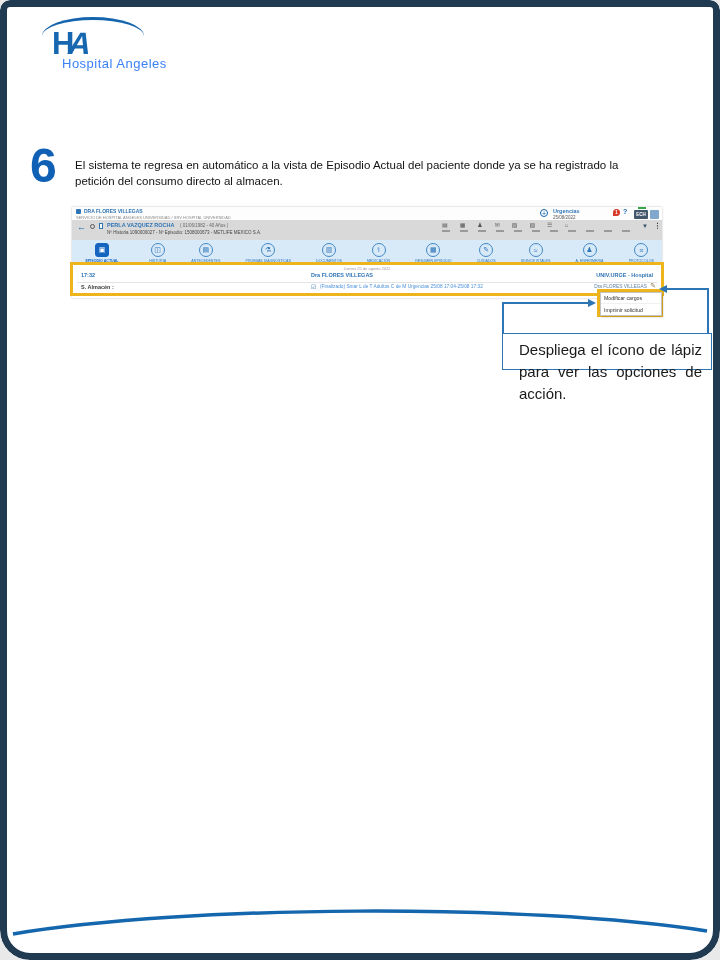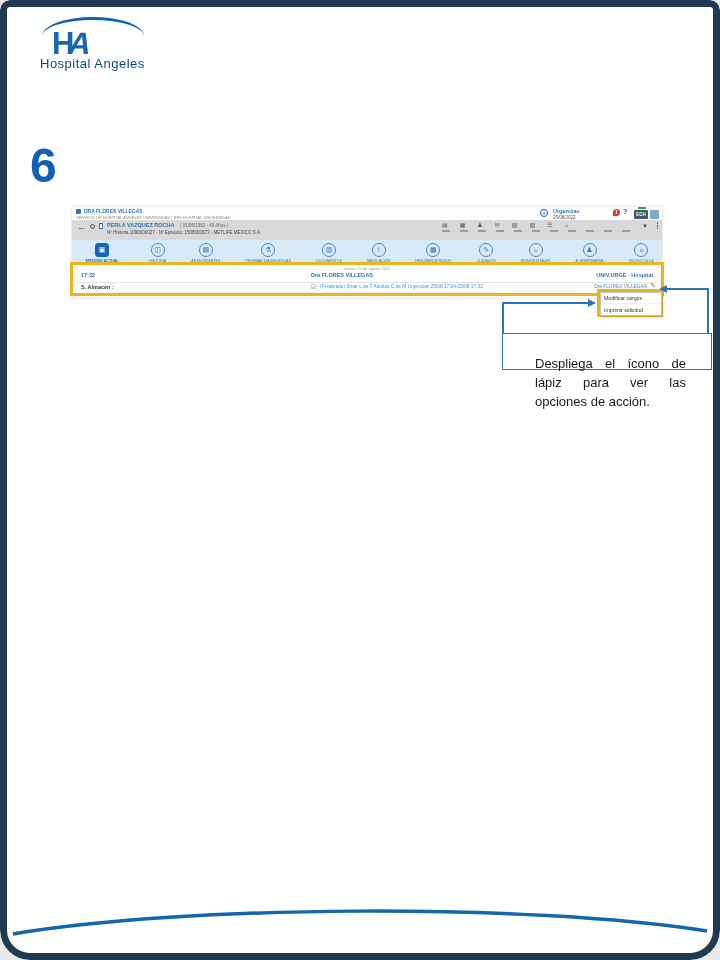--- a/index.html
+++ b/index.html
@@ -9,21 +9,21 @@
   .frame{position:absolute;inset:0;border:7px solid #203a52;
     border-radius:10px 10px 30px 30px;box-sizing:border-box;z-index:60;pointer-events:none;}
   .abs{position:absolute;}
 
   
   .logo-arc{left:42px;top:17px;width:102px;height:16px;
     border-top:3px solid #1565ae;border-radius:50% 50% 0 0/100% 100% 0 0;}
   .logo-ha{left:52px;top:28px;font-size:31px;font-weight:800;color:#1767b0;
     letter-spacing:-5px;line-height:1;}
   .logo-ha .a-skew{display:inline-block;transform:skewX(-14deg);}
-  .logo-name{left:40px;top:56px;font-size:13px;color:#0c4a6e;letter-spacing:.5px;}
+  .logo-name{left:62px;top:56px;font-size:13px;color:#3b82f6;letter-spacing:.5px;}
 
   .doc-title{left:200px;top:58px;width:340px;text-align:center;font-size:13.5px;
     font-weight:bold;color:#000;}
 
   .step-num{left:30px;top:142px;font-size:48px;font-weight:800;color:#1060b5;line-height:1;}
   .step-text{left:75px;top:157px;width:566px;font-size:11.5px;color:#121212;line-height:1.4;}
 
   
   .shot{left:72px;top:207px;width:590px;height:91px;background:#fff;
     box-shadow:0 0 2px rgba(0,0,0,.25);}
@@ -95,36 +95,37 @@
   
   .line{background:#2e75b6;z-index:8;}
   .arrow-right{width:0;height:0;border-top:4px solid transparent;border-bottom:4px solid transparent;
     border-left:8px solid #2e75b6;z-index:8;}
   .arrow-left{width:0;height:0;border-top:4px solid transparent;border-bottom:4px solid transparent;
     border-right:8px solid #2e75b6;z-index:8;}
 
   
   .callout{left:502px;top:333px;width:210px;height:37px;border:1.5px solid #2e75b6;
     box-sizing:border-box;background:#fff;z-index:6;}
-  .callout p{margin:16px;padding:5px 9px 0 16px;font-size:13px;line-height:1.45;
+  .callout p{margin:0;padding:5px 9px 0 16px;font-size:15px;line-height:1.45;
     color:#1a1a1a;text-align:justify;}
 
   .swoosh{left:7px;top:893px;width:706px;height:46px;z-index:4;}
 </style>
 </head>
 <body>
 
 <div class="page">
 
   <div class="abs logo-arc"></div>
   <div class="abs logo-ha"><span>H</span><span class="a-skew">A</span></div>
   <div class="abs logo-name">Hospital Angeles</div>
 
 
   <div class="abs step-num">6</div>
+  <div class="abs step-text">El sistema te regresa en automático a la vista de Episodio Actual del paciente donde ya se ha registrado la petición del consumo directo al almacen.</div>
 
   <div class="abs shot">
 
     <div class="topbar">
       <div class="abs tb-appicon"></div>
       <div class="abs tb-doctor">DRA FLORES VILLEGAS</div>
       <div class="abs tb-service">SERVICIO DE HOSPITAL ANGELES UNIVERSIDAD / SRV HOSPITAL UNIVERSIDAD</div>
       <div class="abs tb-plus">+</div>
       <div class="abs tb-area">Urgencias</div>
       <div class="abs tb-date">25/08/2022</div>

